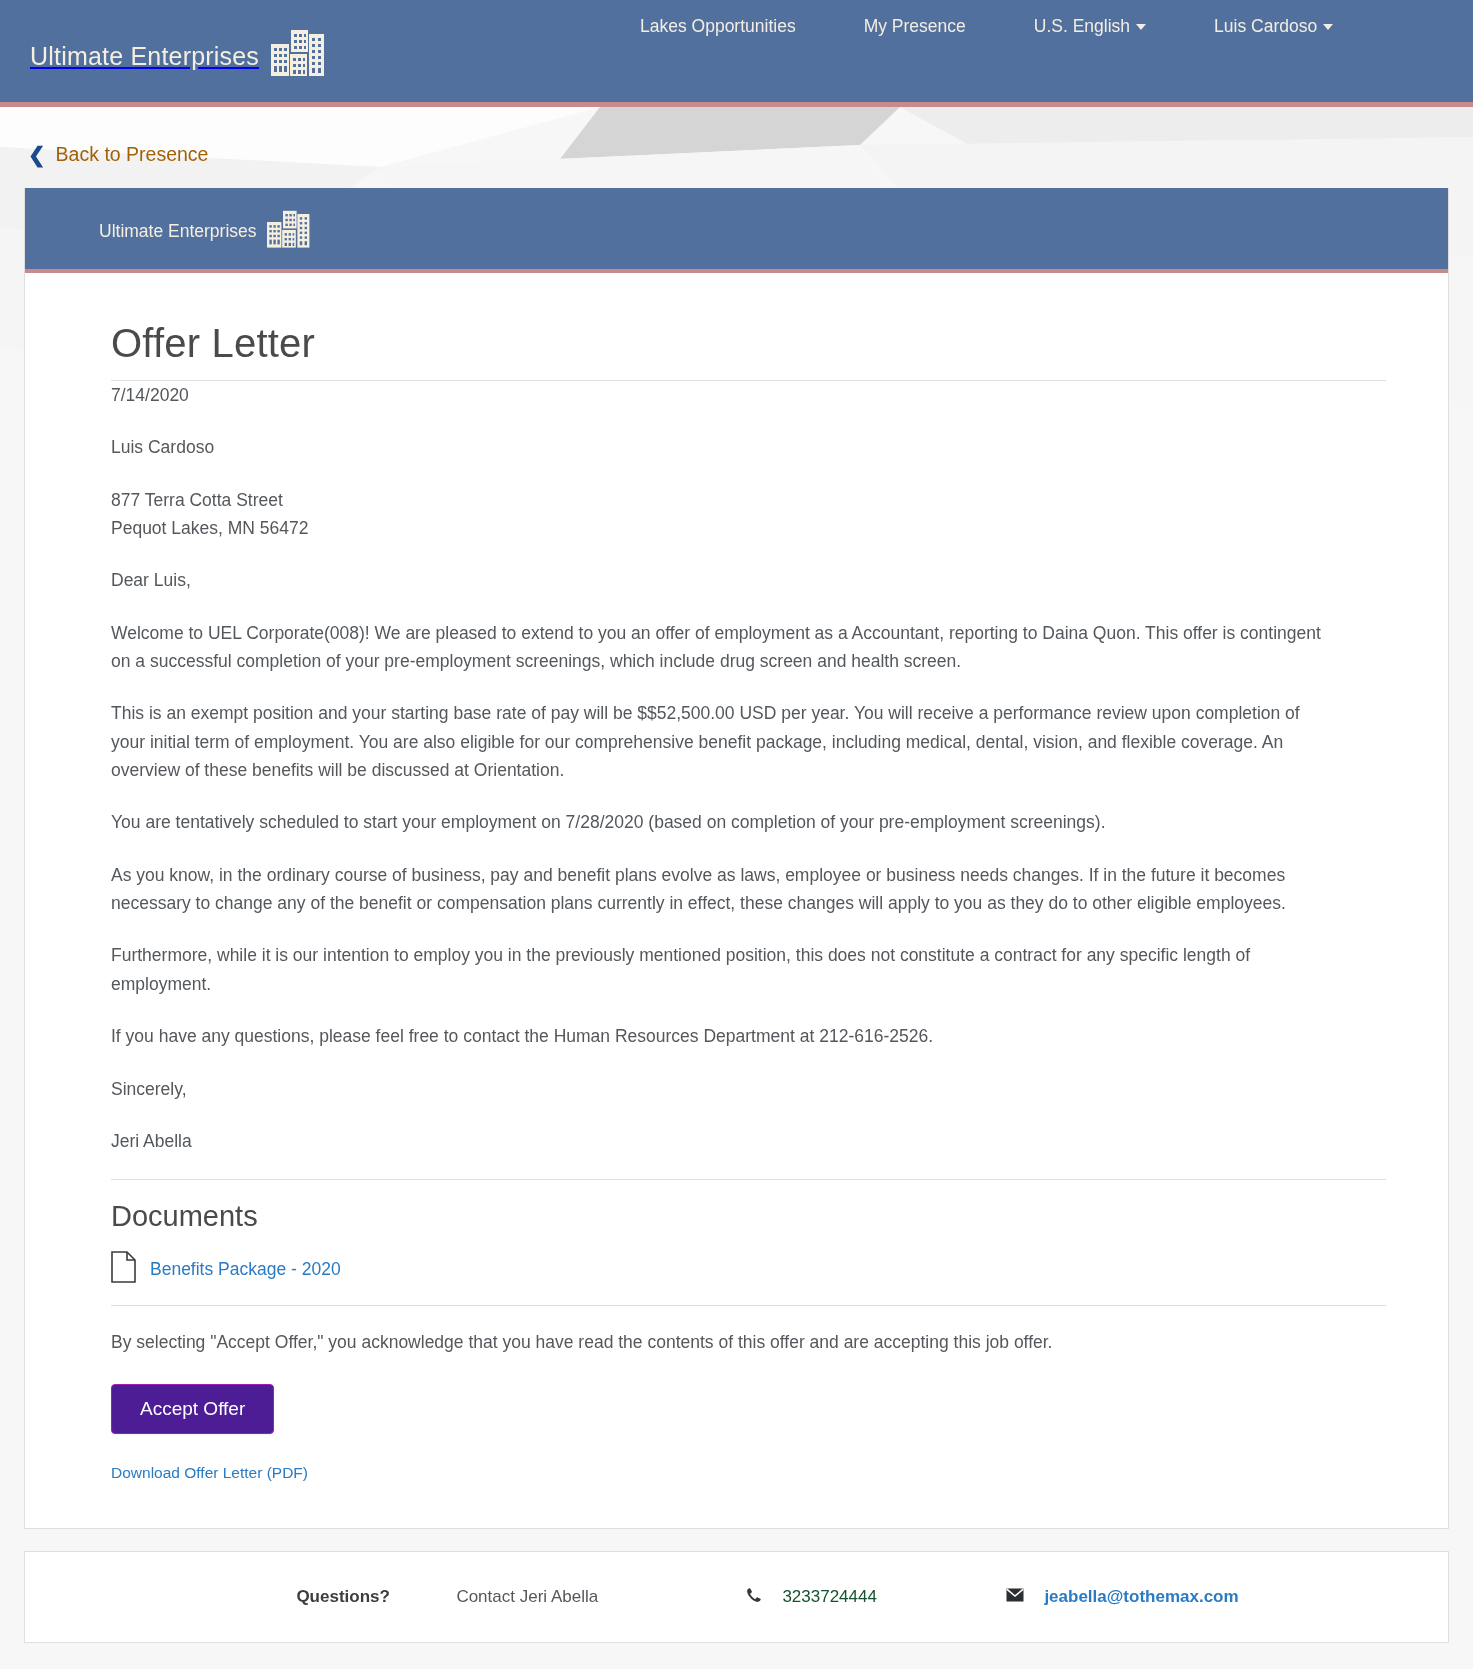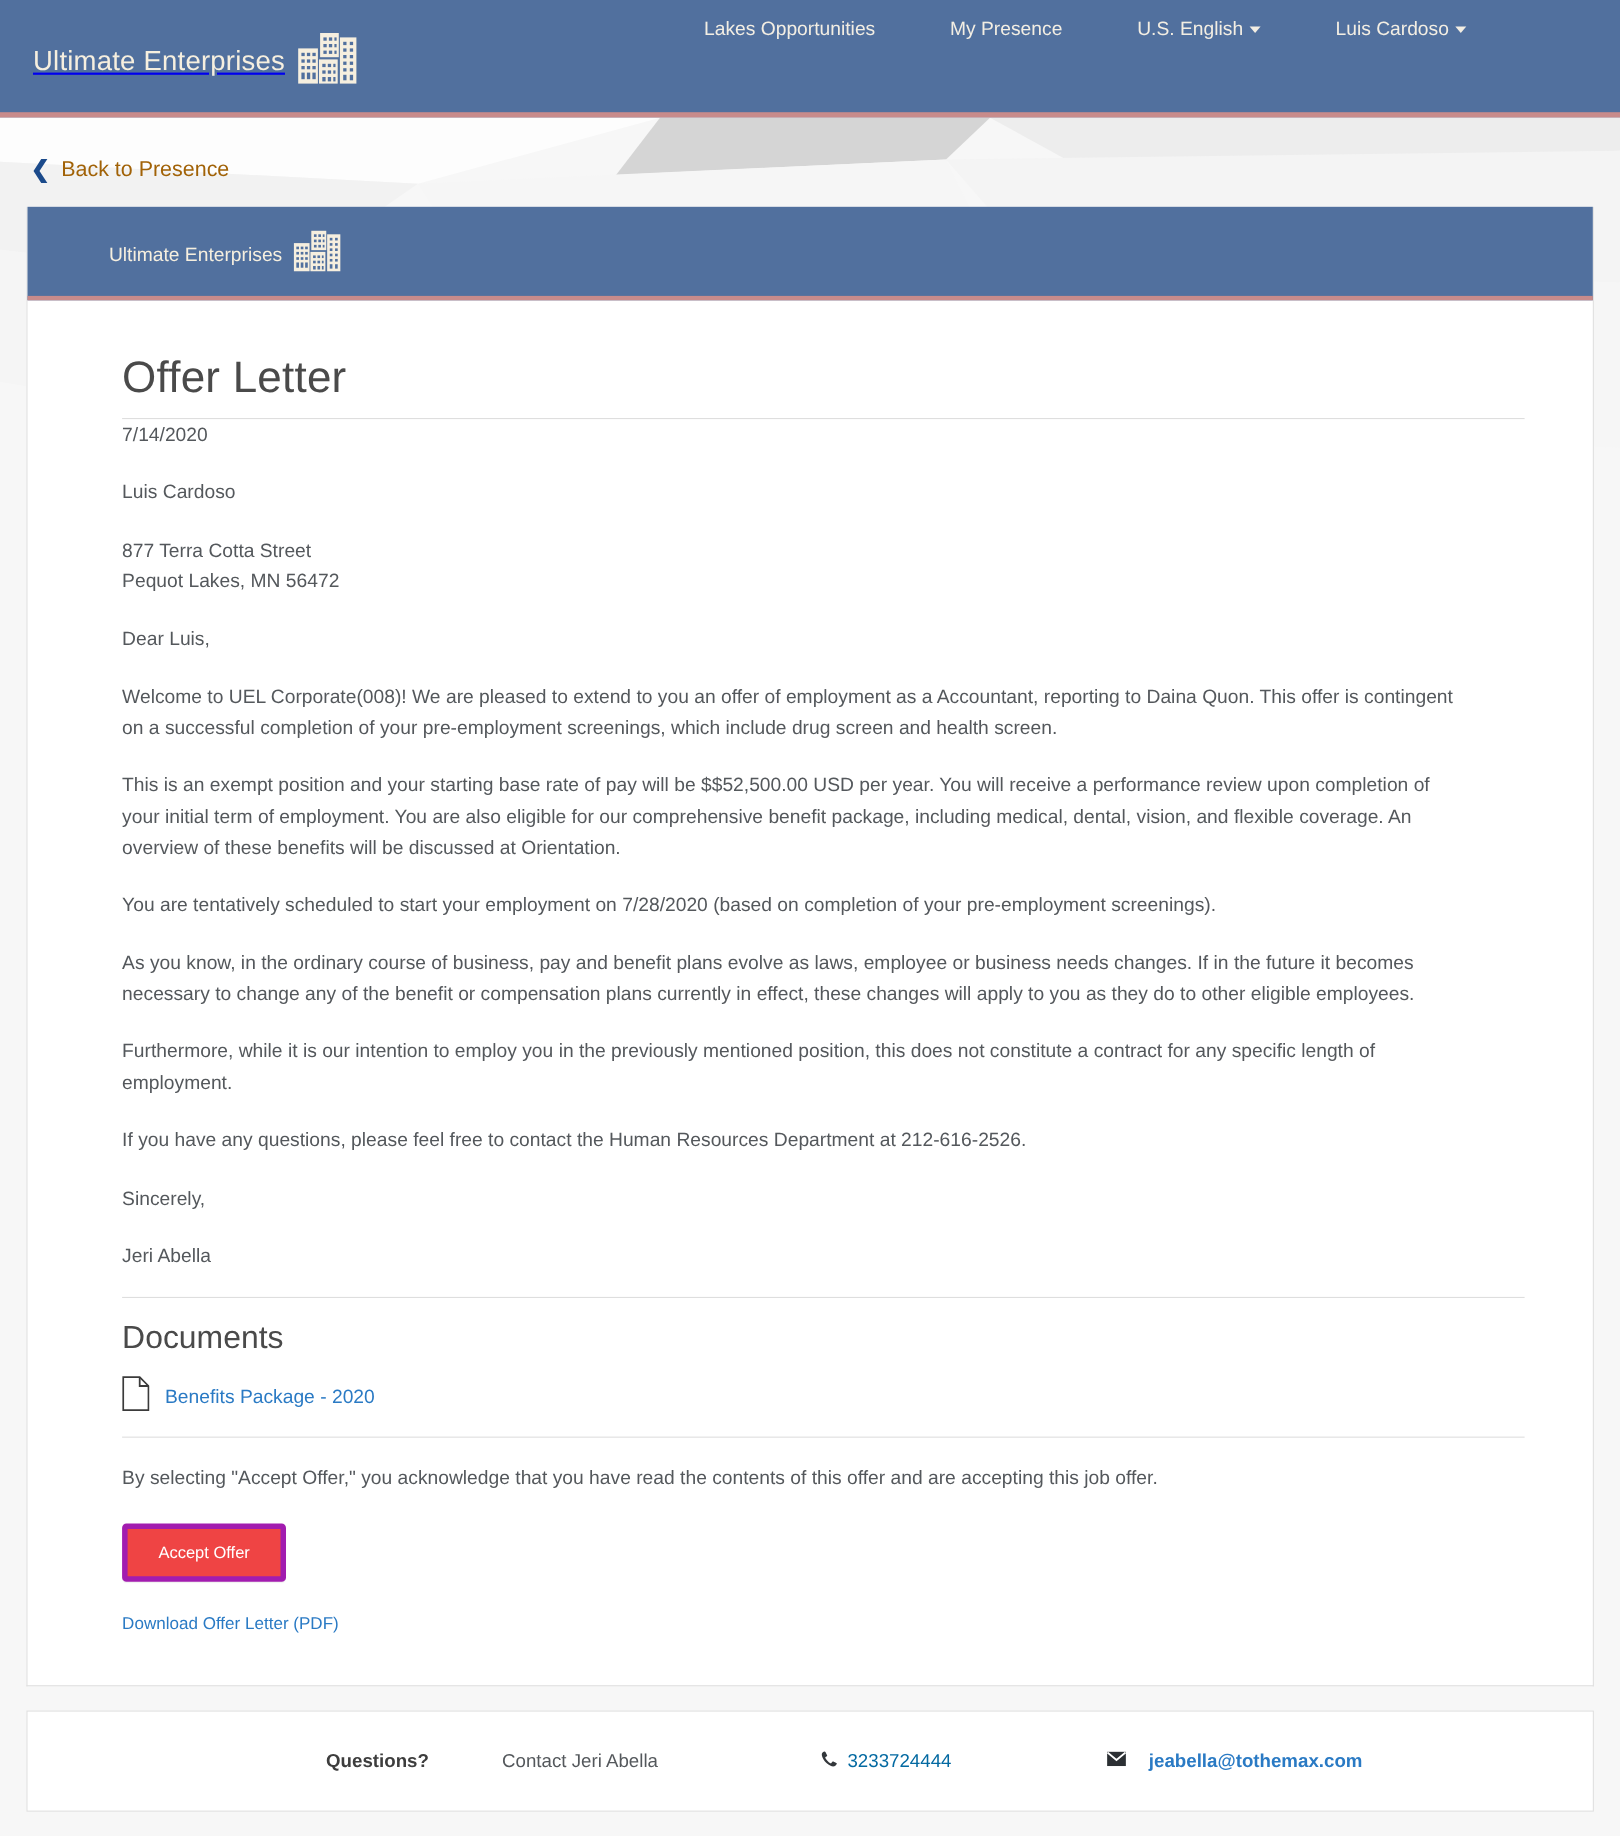--- a/index.html
+++ b/index.html
@@ -176,24 +176,24 @@
     margin-left:24px;
     font-size:17.5px;
     color:#54585c;
     line-height:1.6;
     margin-top:22px;
     margin-bottom:28px;
   }
   .btn-accept{
     margin-left:24px;
     display:inline-block;
-    background:#ef4444;
+    background:#4c1d95;
     color:#ffffff;
-    font-size:15px;
-    border:5px solid #a21caf;
+    font-size:19px;
+    border:1px solid #a21caf;
     border-radius:4px;
     padding:13px 28px;
     cursor:pointer;
     font-family:inherit;
     box-shadow:0 1px 1px rgba(0,0,0,.06);
   }
   .dl-link{
     display:inline-block;
     margin-left:24px;
     margin-top:30px;
@@ -221,24 +221,24 @@
     margin-left:62px;
     width:160px;
   }
   .q-contact{
     font-size:17px;
     color:#54585c;
     width:290px;
   }
   .q-phone{
     font-size:17px;
-    color:#0369a1;
-    display:flex;
-    align-items:center;
-    gap:8px;
+    color:#14532d;
+    display:flex;
+    align-items:center;
+    gap:20px;
     width:260px;
   }
   .q-email{
     font-size:17px;
     display:flex;
     align-items:center;
     gap:20px;
     font-weight:bold;
   }
   .q-email a{ color:#2a7ac4; text-decoration:none; }

